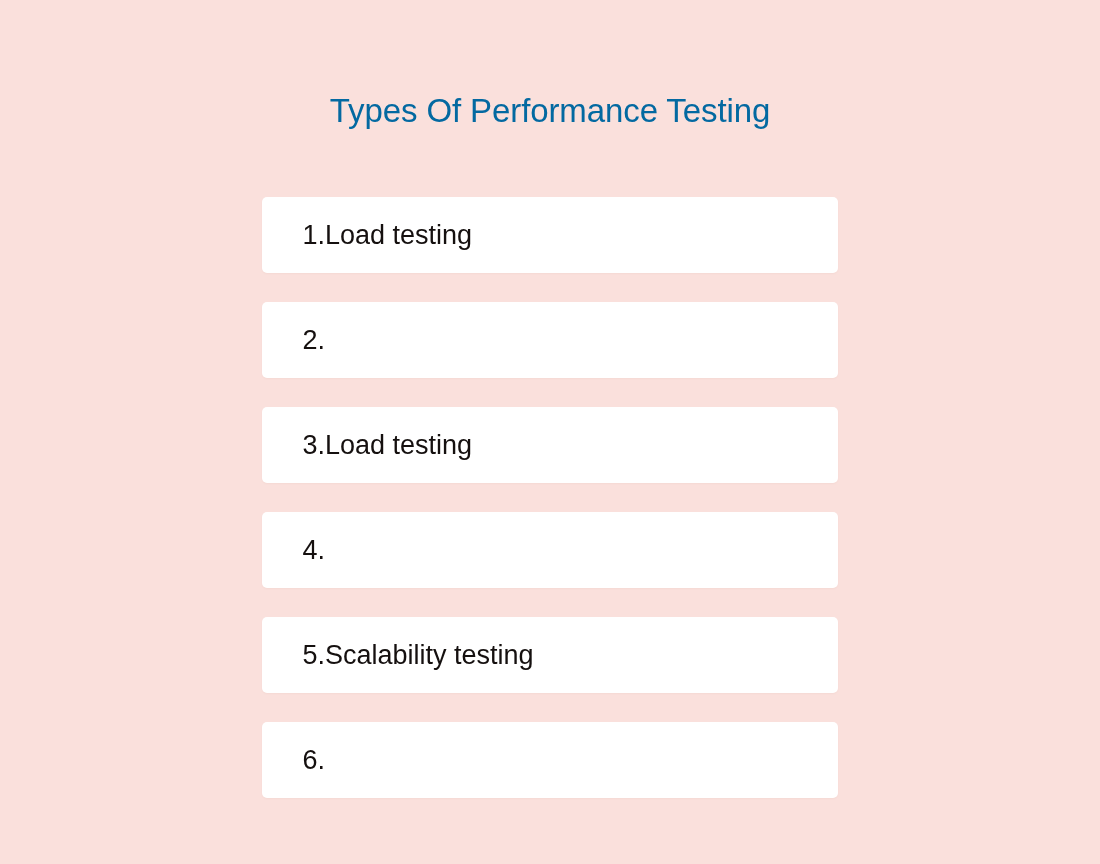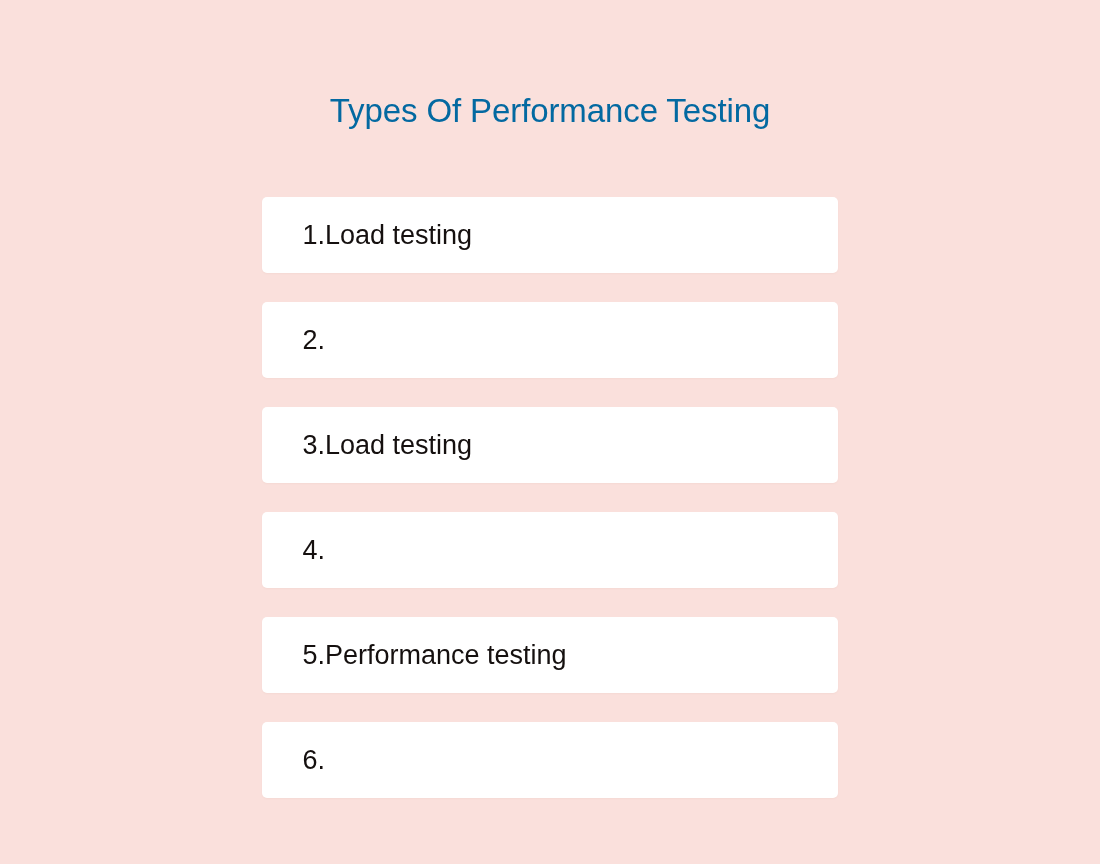--- a/index.html
+++ b/index.html
@@ -94,21 +94,21 @@
       <span class="num">3.</span>
       <span class="label">Load testing</span>
     </div>
 
     <div class="card">
       <span class="num">4.</span>
     </div>
 
     <div class="card">
       <span class="num">5.</span>
-      <span class="label">Performance testing</span>
+      <span class="label">Scalability testing</span>
     </div>
 
     <div class="card">
       <span class="num">6.</span>
     </div>
 
   </div>
 </div>
 
 </body></html>

